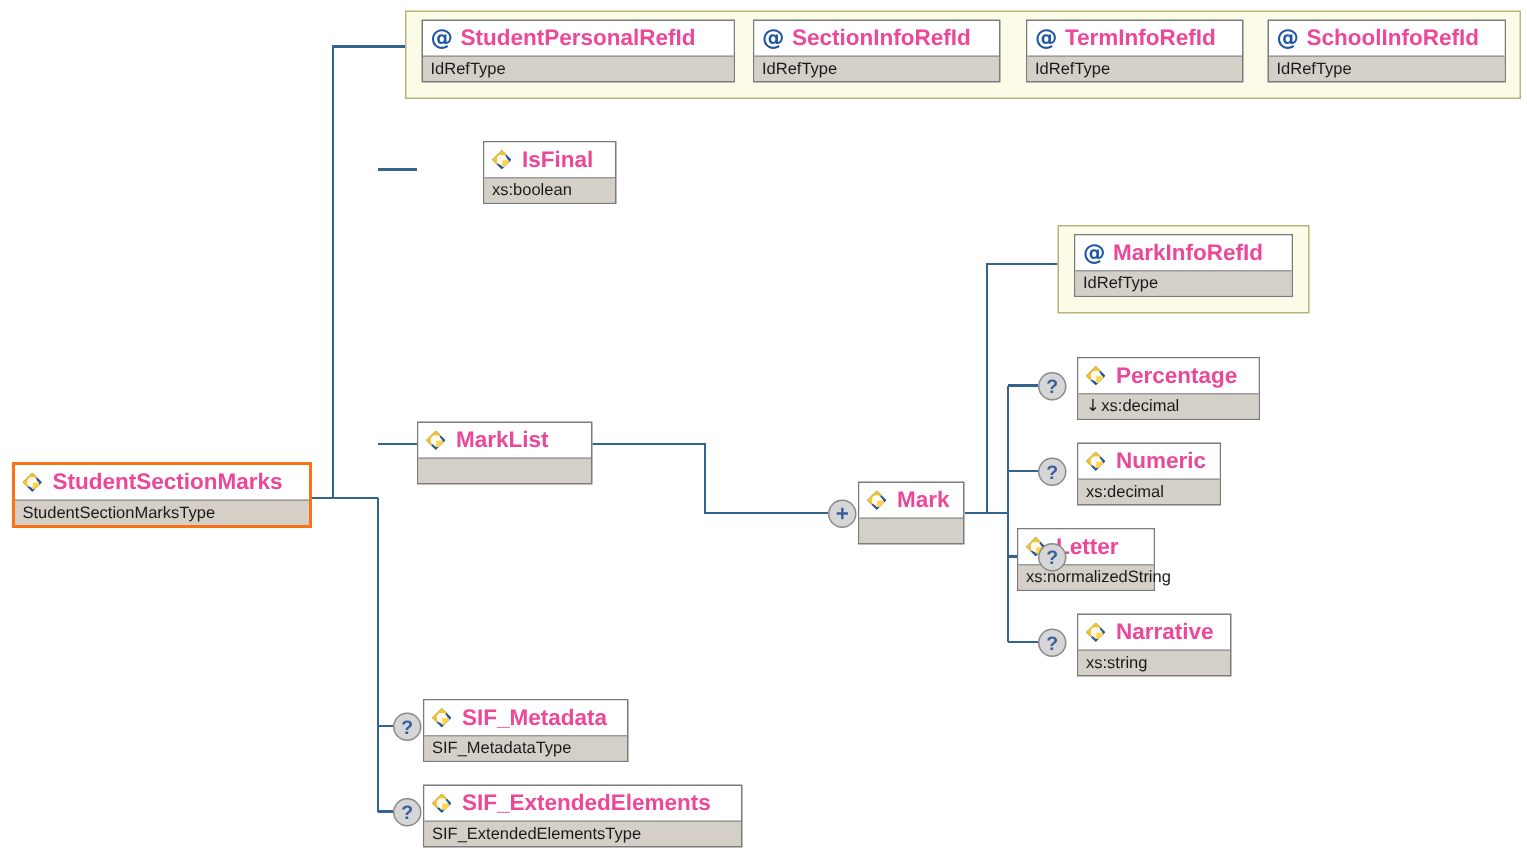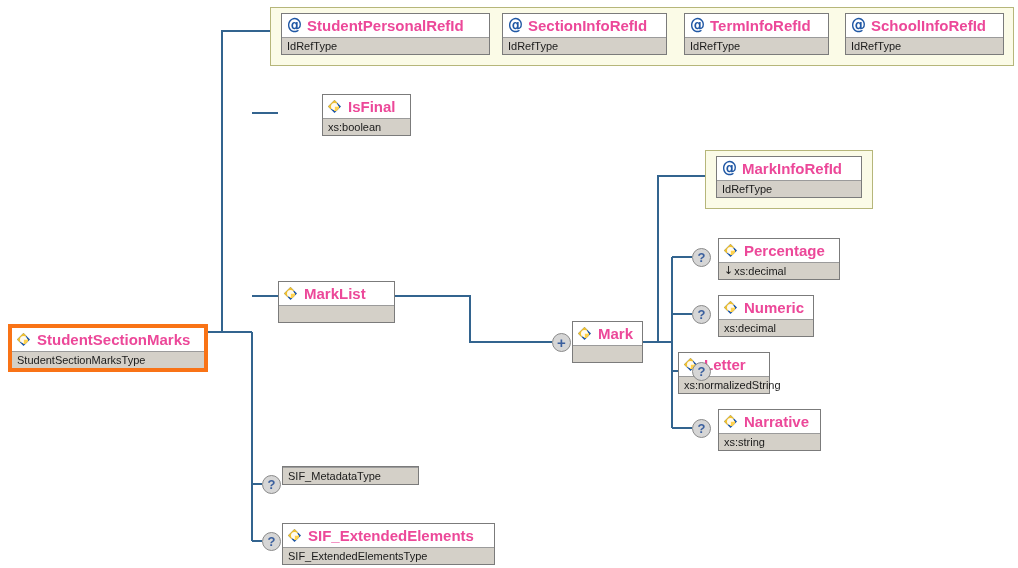--- a/index.html
+++ b/index.html
@@ -43,21 +43,21 @@
     font-size:11px;
     color:#1a1a1a;
     padding:1px 5px 2px 5px;
     height:17px;
     box-sizing:border-box;
     white-space:nowrap;
     line-height:14px;
     display:flex;
     align-items:center;
   }
-  .node.root{border:4px solid #f97316;margin-top:16px;}
+  .node.root{border:2px solid #f97316;}
   .node.root .title .label{font-size:15px;}
 
   
   .ic{
     width:15px;height:15px;
     flex:0 0 15px;
     position:relative;
     display:inline-block;
   }
   .ic.elem::before{
@@ -213,20 +213,24 @@
   <div class="node" style="left:278px;top:281px;width:117px;">
     <div class="title">
       <span class="ic elem"></span>
       <span class="label">MarkList</span>
     </div>
     <div class="type"></div>
   </div>
 
   <div class="marker" style="left:262px;top:475px;">?</div>
   <div class="node" style="left:282px;top:466px;width:137px;">
+    <div class="title">
+      <span class="ic elem"></span>
+      <span class="label">SIF_Metadata</span>
+    </div>
     <div class="type">SIF_MetadataType</div>
   </div>
 
   <div class="marker" style="left:262px;top:532px;">?</div>
   <div class="node" style="left:282px;top:523px;width:213px;">
     <div class="title">
       <span class="ic elem"></span>
       <span class="label">SIF_ExtendedElements</span>
     </div>
     <div class="type">SIF_ExtendedElementsType</div>

